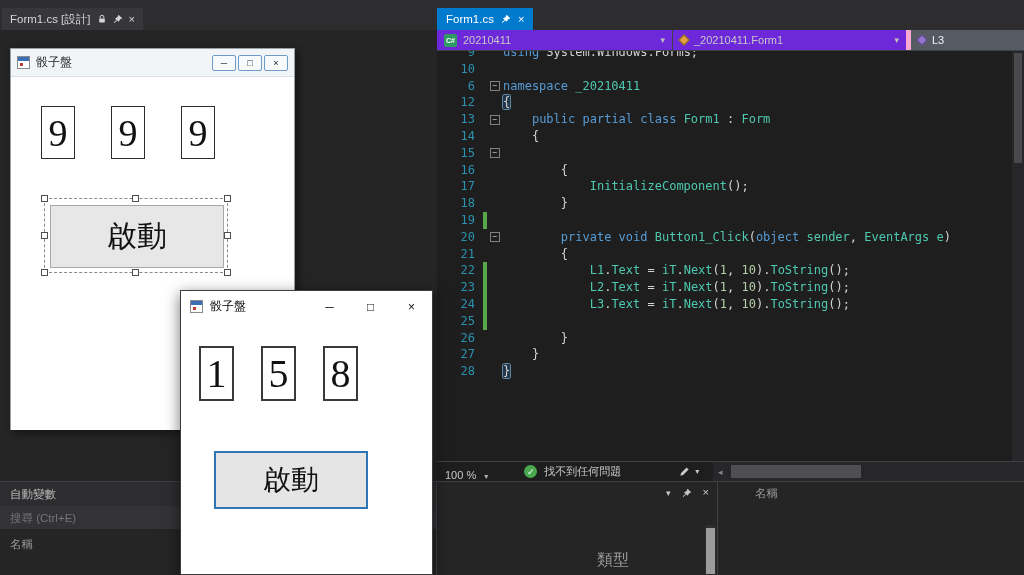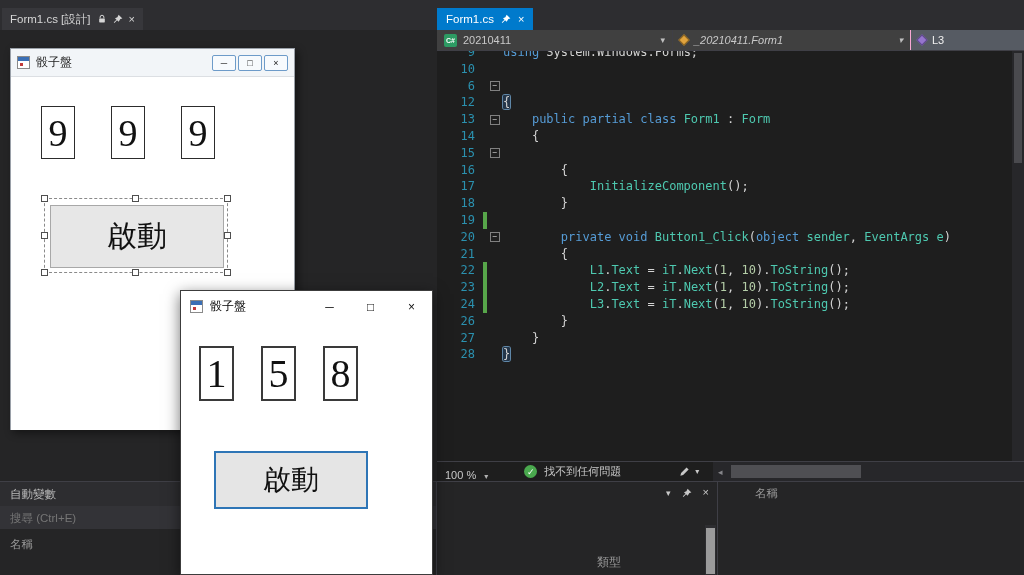--- a/index.html
+++ b/index.html
@@ -12,26 +12,26 @@
                   padding:0 8px; background:#37373b; color:#d6d6d6; font-size:11.5px; }
   .pane-drop { position:absolute; right:10px; top:12px; color:#bdbdbd; font-size:9px; cursor:default; }
   .tabbar-right { position:absolute; left:437px; top:0; width:587px; height:30px; background:#2d2d30; }
   .tab-active { position:absolute; left:0px; top:8px; height:22px; display:flex; align-items:center; gap:7px;
                 padding:0 9px; background:#007acc; color:#ffffff; font-size:11.5px; }
   .ticon { width:10px; height:10px; display:inline-flex; align-items:center; justify-content:center; color:inherit; }
   .ticon svg { width:10px; height:10px; fill:currentColor; }
   .xglyph { font-size:11px; line-height:1; }
 
   
-  .navbar { position:absolute; left:437px; top:30px; width:587px; height:21px; background:#404040;
+  .navbar { position:absolute; left:437px; top:30px; width:587px; height:21px; background:#6d28d9;
             border-bottom:1px solid #3f3f46; display:flex; }
   .nav-sec { display:flex; align-items:center; gap:6px; padding:0 7px; color:#c8c8c8; font-size:11px; }
   .nav-sec .chev { margin-left:auto; color:#c0c0c0; font-size:9px; }
   .nav-proj { width:236px; border-right:1px solid #3f3f46; }
-  .nav-type { width:238px; border-right:1px solid #f9a8d4;font-style:italic; }
+  .nav-type { width:238px; border-right:5px solid #f9a8d4; }
   .nav-member { flex:1; background:#565b63; color:#f0f0f0; }
   .csicon { width:13px; height:13px; background:#2d9b63; border-radius:2px; color:#fff; font-size:7px; font-weight:bold;
             display:inline-flex; align-items:center; justify-content:center; }
   .diamond { width:8px; height:8px; transform:rotate(45deg); display:inline-block; }
   .d-class { background:#e0a33e; border:1px solid #8a6420; }
   .d-member { background:#9575cd; border:1px solid #5e468c; }
 
   
   .editor { position:absolute; left:437px; top:51px; width:587px; height:410px; background:#1e1e1e; overflow:hidden; }
   .lines { margin-top:-7px; font-family:"DejaVu Sans Mono","Liberation Mono",monospace; font-size:12px; line-height:16.8px; }
@@ -112,21 +112,21 @@
   .p-autos { width:437px; border-right:1px solid #3f3f46; display:flex; flex-direction:column; }
   .p-title { height:24px; display:flex; align-items:center; padding:0 10px; color:#bdbdbd; font-size:11.5px; background:#2d2d30; }
   .p-search { height:23px; background:#333337; }
   .p-search input { width:100%; height:100%; background:#333337; border:0; outline:none; color:#9a9a9a;
                     font-size:11.5px; padding:0 10px; font-family:"Liberation Sans",sans-serif; }
   .p-colhdr { height:23px; display:flex; align-items:center; padding:0 10px; color:#9a9a9a; font-size:11.5px; margin-top:4px; }
   .p-middle { width:281px; border-right:1px solid #3f3f46; position:relative; }
   .pm-icons { position:absolute; right:8px; top:5px; display:flex; gap:11px; align-items:center; color:#c8c8c8; }
   .pm-icons .chev { font-size:9px; }
   .pm-icons svg { width:10px; height:10px; fill:#c8c8c8; }
-  .pm-type { position:absolute; left:160px; bottom:4px; color:#9a9a9a; font-size:12px; }
+  .pm-type { position:absolute; left:160px; bottom:4px; color:#9a9a9a; font-size:16px; }
   .pm-scroll { position:absolute; right:1px; bottom:0; width:11px; height:50px; background:#2d2d30; }
   .pm-thumb { position:absolute; left:1px; top:3px; width:9px; height:46px; background:#9b9b9b; }
   .p-callstack { flex:1; display:flex; flex-direction:column; }
   .p-callstack .p-title { padding-left:19px; }
   .p-callstack .p-colhdr { padding-left:37px; margin-top:0; }
 </style>
 </head>
 <body>
 
 <div class="screen">
@@ -192,20 +192,21 @@
           <span class="chg"></span>
           <span class="fold"></span>
           <span class="code"></span>
         </div>
         <div class="cl">
           <span class="ln">6</span>
           <span class="chg"></span>
           <span class="fold">
             <span class="fbox">−</span>
           </span>
+          <span class="code"><span class="s-k">namespace </span><span class="s-t">_20210411</span></span>
         </div>
         <div class="cl">
           <span class="ln">12</span>
           <span class="chg"></span>
           <span class="fold"></span>
           <span class="code box"><span class="s-p">{</span></span>
         </div>
         <div class="cl">
           <span class="ln">13</span>
           <span class="chg"></span>
@@ -274,20 +275,26 @@
           <span class="ln">23</span>
           <span class="chg on"></span>
           <span class="fold"></span>
           <span class="code"><span class="s-p">            </span><span class="s-t">L2</span><span class="s-p">.</span><span class="s-t">Text</span><span class="s-p"> = </span><span class="s-t">iT</span><span class="s-p">.</span><span class="s-t">Next</span><span class="s-p">(</span><span class="s-n">1</span><span class="s-p">, </span><span class="s-n">10</span><span class="s-p">).</span><span class="s-t">ToString</span><span class="s-p">();</span></span>
         </div>
         <div class="cl">
           <span class="ln">24</span>
           <span class="chg on"></span>
           <span class="fold"></span>
           <span class="code"><span class="s-p">            </span><span class="s-t">L3</span><span class="s-p">.</span><span class="s-t">Text</span><span class="s-p"> = </span><span class="s-t">iT</span><span class="s-p">.</span><span class="s-t">Next</span><span class="s-p">(</span><span class="s-n">1</span><span class="s-p">, </span><span class="s-n">10</span><span class="s-p">).</span><span class="s-t">ToString</span><span class="s-p">();</span></span>
+        </div>
+        <div class="cl">
+          <span class="ln">25</span>
+          <span class="chg on"></span>
+          <span class="fold"></span>
+          <span class="code"></span>
         </div>
         <div class="cl">
           <span class="ln">26</span>
           <span class="chg"></span>
           <span class="fold"></span>
           <span class="code"><span class="s-p">        }</span></span>
         </div>
         <div class="cl">
           <span class="ln">27</span>
           <span class="chg"></span>

